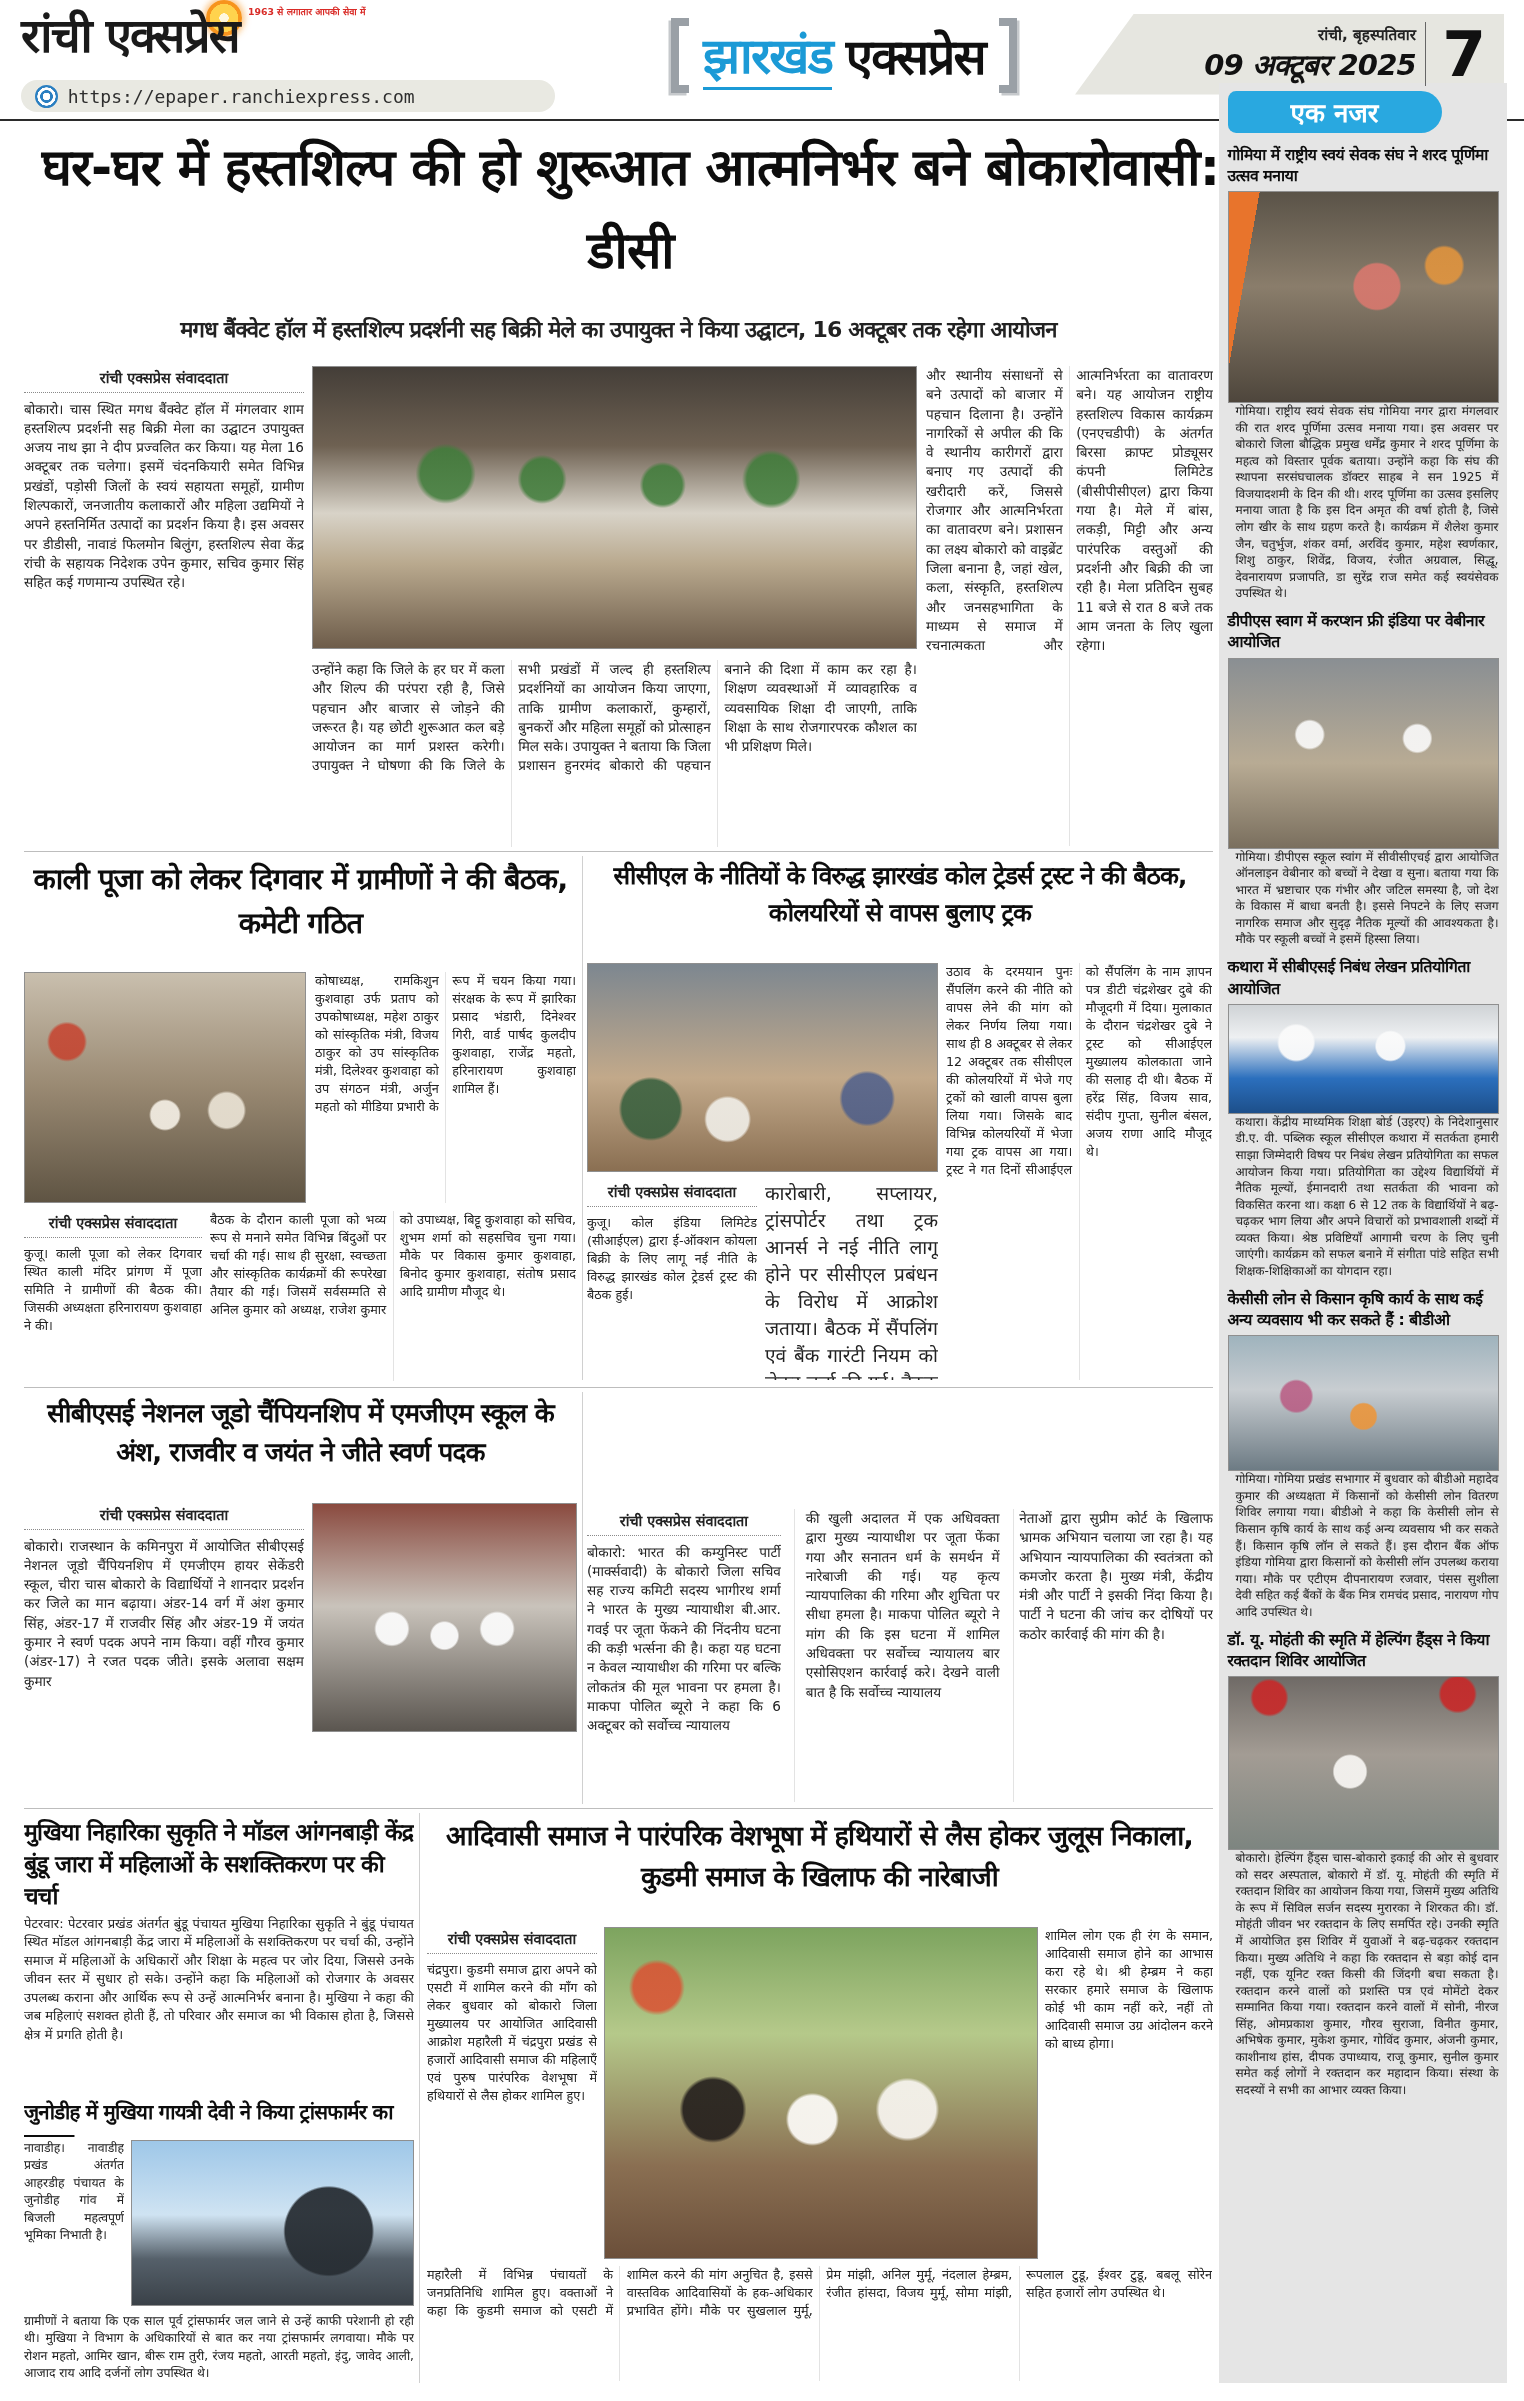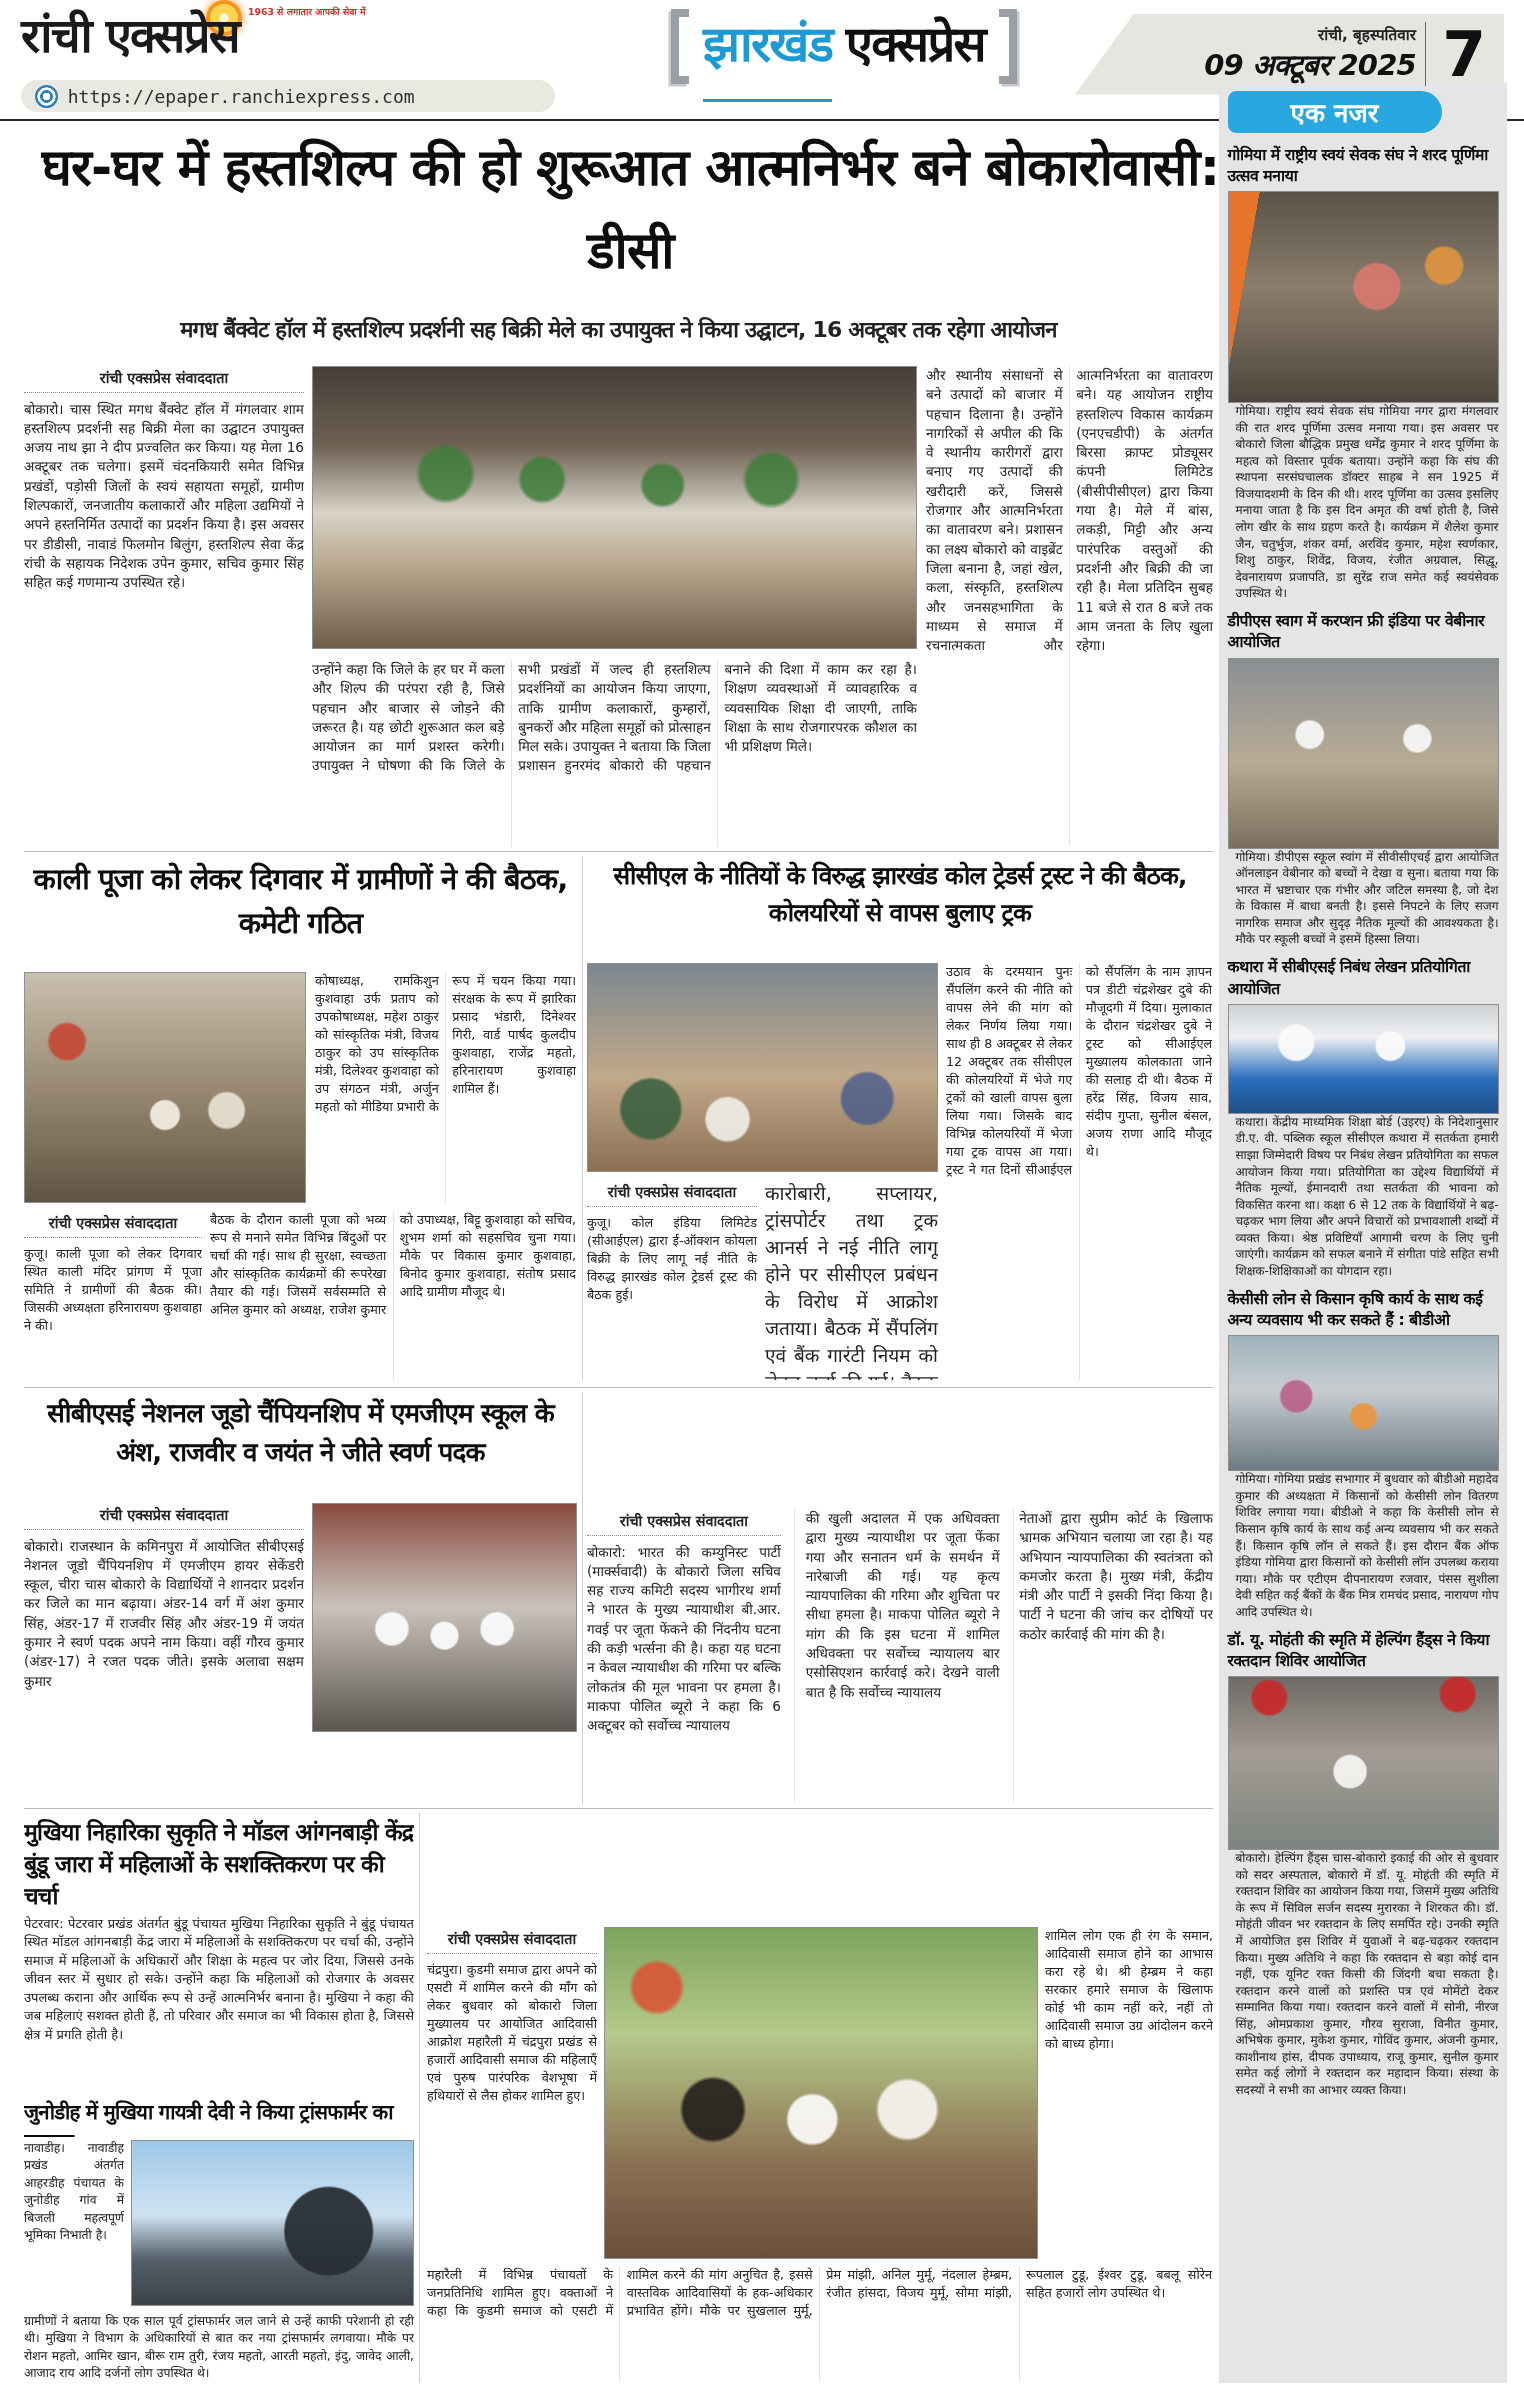--- a/index.html
+++ b/index.html
@@ -19,21 +19,21 @@
   
   .logo-text{font-size:47px;font-weight:bold;letter-spacing:-1.7px;line-height:1.3;position:relative;z-index:2;}
   .sun{position:absolute;left:185px;top:-5.1px;width:36px;height:36px;border-radius:50%;z-index:1;
        background:radial-gradient(circle,#fff8dd 0 18%,#ffd34d 19% 55%,#f7941d 56% 100%);
        box-shadow:0 0 6.8px 2.5px rgba(247,148,29,.55);}
   .logo-tag-top{position:absolute;left:227px;top:0;color:#d92b27;font-size:9.3px;font-weight:bold;z-index:3;white-space:nowrap;}
   .urlbar{display:flex;align-items:center;gap:10.2px;background:#e9e9e2;border-radius:16px;padding:0 13.6px;height:32px;box-sizing:border-box;}
   .url-icon{width:23px;height:23px;border-radius:50%;flex:0 0 auto;
        background:radial-gradient(circle,#ffffff 0 22%,#2a7fc1 24% 38%,#ffffff 40% 55%,#2a7fc1 57% 72%,#eef5fb 74%);}
   .url-text{font-family:"DejaVu Sans Mono",monospace;font-size:18px;color:#2e2e2e;white-space:nowrap;}
-  .mast{display:flex;justify-content:center;gap:13.6px;height:93px;}
+  .mast{display:flex;align-items:center;justify-content:center;gap:13.6px;height:93px;}
   .bracket{width:18.7px;height:75px;border:8.5px solid #9aa0a6;box-sizing:border-box;}
   .bracket.l{border-right:none;box-shadow:-2.5px 2.5px 0 #c6c9cc;}
   .bracket.r{border-left:none;box-shadow:2.5px 2.5px 0 #c6c9cc;}
   .mast-blue{color:#1b9ad6;font-size:49px;font-weight:bold;letter-spacing:-1.7px;border-bottom:3.4px solid #1b9ad6;}
   .mast-black{color:#101010;font-size:49px;font-weight:bold;letter-spacing:-1.7px;}
   .date-bg{position:absolute;left:0;top:0;width:100%;height:81px;background:#e6e6e0;
        clip-path:polygon(59px 0,100% 0,100% 100%,0 100%);}
   .date-text{position:absolute;right:88px;top:10.2px;text-align:right;z-index:2;}
   .date-l1{font-size:15.3px;font-weight:bold;color:#222;}
   .date-l2{font-size:29px;font-weight:bold;letter-spacing:-0.8px;color:#111;font-style:italic;}
@@ -165,20 +165,21 @@
   <div class="abs body-text" style="left:24px;top:1915px;width:390px;height:180px;font-size:13px;">पेटरवार: पेटरवार प्रखंड अंतर्गत बुंडू पंचायत मुखिया निहारिका सुकृति ने बुंडू पंचायत स्थित मॉडल आंगनबाड़ी केंद्र जारा में महिलाओं के सशक्तिकरण पर चर्चा की, उन्होंने समाज में महिलाओं के अधिकारों और शिक्षा के महत्व पर जोर दिया, जिससे उनके जीवन स्तर में सुधार हो सके। उन्होंने कहा कि महिलाओं को रोजगार के अवसर उपलब्ध कराना और आर्थिक रूप से उन्हें आत्मनिर्भर बनाना है। मुखिया ने कहा की जब महिलाएं सशक्त होती हैं, तो परिवार और समाज का भी विकास होता है, जिससे क्षेत्र में प्रगति होती है।</div>
 
   <div class="abs hl-left" style="left:24px;top:2098px;width:390px;height:39px;font-size:20.4px;">जुनोडीह में मुखिया गायत्री देवी ने किया ट्रांसफार्मर का उद्घाटन</div>
   <div class="abs body-text" style="left:24px;top:2140px;width:100px;height:166px;font-size:12.3px;">नावाडीह। नावाडीह प्रखंड अंतर्गत आहरडीह पंचायत के जुनोडीह गांव में बिजली महत्वपूर्ण भूमिका निभाती है।</div>
   <div class="abs photo" style="left:131px;top:2140px;width:283px;height:166px;
        background:
          radial-gradient(circle at 70% 55%, rgba(40,46,52,.95) 0 20%, transparent 21%),
          linear-gradient(180deg,#9ec7e8 0%,#cfe3f2 45%,#55606a 72%,#3a4148 100%);"></div>
   <div class="abs body-text" style="left:24px;top:2313px;width:390px;height:68px;font-size:12.3px;">ग्रामीणों ने बताया कि एक साल पूर्व ट्रांसफार्मर जल जाने से उन्हें काफी परेशानी हो रही थी। मुखिया ने विभाग के अधिकारियों से बात कर नया ट्रांसफार्मर लगवाया। मौके पर रोशन महतो, आमिर खान, बीरू राम तुरी, रंजय महतो, आरती महतो, इंदु, जावेद आली, आजाद राय आदि दर्जनों लोग उपस्थित थे।</div>
 
+  <div class="abs hl" style="left:427px;top:1816px;width:785px;height:103px;font-size:27px;">आदिवासी समाज ने पारंपरिक वेशभूषा में हथियारों से लैस होकर जुलूस निकाला, कुडमी समाज के खिलाफ की नारेबाजी</div>
   <div class="abs" style="left:427px;top:1927px;width:170px;height:332px;">
     <div class="byline">रांची एक्सप्रेस संवाददाता</div>
     <div class="body-text" style="font-size:12.7px;">चंद्रपुरा। कुडमी समाज द्वारा अपने को एसटी में शामिल करने की माँग को लेकर बुधवार को बोकारो जिला मुख्यालय पर आयोजित आदिवासी आक्रोश महारैली में चंद्रपुरा प्रखंड से हजारों आदिवासी समाज की महिलाएँ एवं पुरुष पारंपरिक वेशभूषा में हथियारों से लैस होकर शामिल हुए।</div>
   </div>
   <div class="abs photo" style="left:604px;top:1927px;width:434px;height:332px;
        background:
          radial-gradient(circle at 25% 55%, rgba(35,30,28,.9) 0 8%, transparent 9%),
          radial-gradient(circle at 48% 58%, rgba(250,248,244,.95) 0 8%, transparent 9%),
          radial-gradient(circle at 70% 55%, rgba(245,242,236,.95) 0 8%, transparent 9%),
          radial-gradient(circle at 12% 18%, rgba(220,80,50,.85) 0 5%, transparent 6%),

